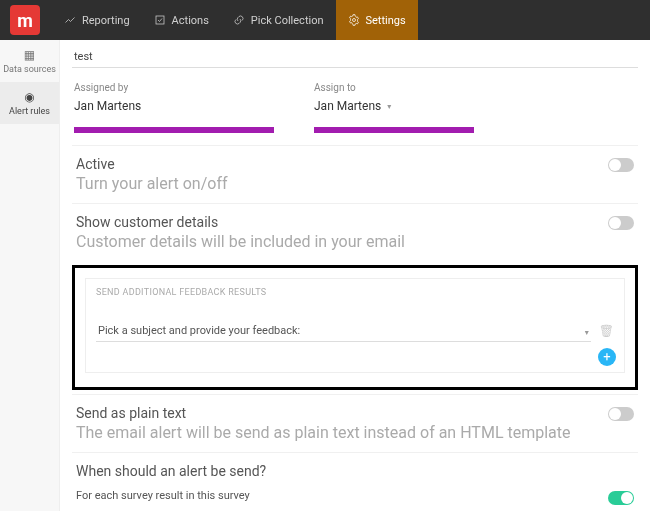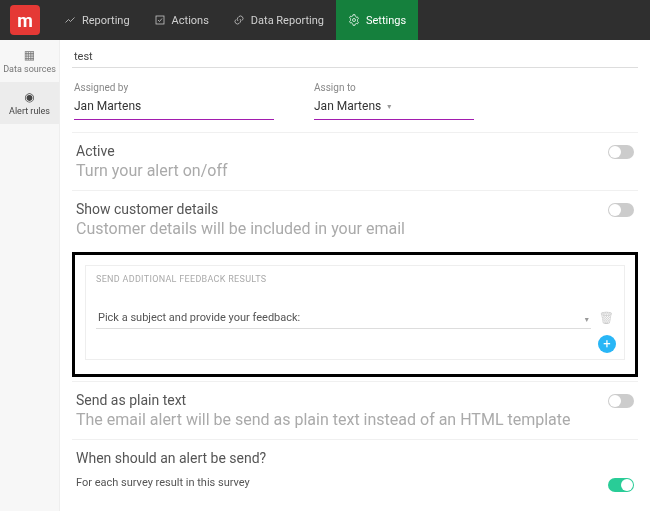--- a/index.html
+++ b/index.html
@@ -1,31 +1,31 @@
 <!DOCTYPE html>
 <html><head>
 <meta charset="utf-8">
 <style>
   * { box-sizing: border-box; margin: 0; padding: 0; }
   body { font-family: -apple-system, "Segoe UI", Roboto, Arial, sans-serif; font-size: 11px; color: #333; background: #fff; width: 650px; height: 511px; overflow: hidden; position: relative; }
   .topbar { height: 40px; background: #2f2f2f; display: flex; align-items: center; }
   .logo { width: 30px; height: 30px; background: #e53935; border-radius: 4px; margin: 5px 12px 5px 10px; color: #fff; font-weight: 700; font-size: 18px; display: flex; align-items: center; justify-content: center; }
   .navitem { color: #d0d0d0; font-size: 11px; height: 40px; display: flex; align-items: center; padding: 0 12px; gap: 6px; cursor: pointer; }
-  .navitem.active { background: #15803d; color: #fff; }
+  .navitem.active { background: #a16207; color: #fff; }
   .navitem svg { width: 12px; height: 12px; fill: none; stroke: currentColor; stroke-width: 1.5; }
   .layout { display: flex; height: calc(100% - 40px); }
   .sidebar { width: 60px; background: #f7f7f7; border-right: 1px solid #eee; display: flex; flex-direction: column; align-items: center; font-size: 9px; color: #777; }
   .side-item { width: 100%; padding: 8px 2px; text-align: center; cursor: pointer; }
   .side-item.active { background: #ececec; color: #444; }
   .side-item .ic { font-size: 12px; display: block; margin-bottom: 2px; }
   .main { flex: 1; overflow-y: auto; padding: 6px 12px 10px 12px; }
   .input-line { border-bottom: 1px solid #ddd; padding: 4px 2px; color: #444; margin-bottom: 10px; }
   .assign-row { display: flex; gap: 40px; padding: 4px 2px 12px 2px; }
   .assign-col .lab { font-size: 10px; color: #888; margin-bottom: 6px; }
-  .assign-col .val { font-size: 12px; color: #333; border-bottom: 1px solid #a21caf; padding-bottom: 6px; display: flex; align-items: center; gap: 6px; }
+  .assign-col .val { font-size: 12px; color: #333; border-bottom: 6px solid #a21caf; padding-bottom: 14px; display: flex; align-items: center; gap: 6px; }
   .chev { font-size: 8px; color: #999; }
   .setting { display: flex; align-items: flex-start; justify-content: space-between; padding: 10px 4px; border-top: 1px solid #f0f0f0; }
   .setting .txt .title { font-size: 14px; color: #555; }
   .setting .txt .sub { font-size: 16px; color: #aaa; margin-top: 2px; }
   .toggle { width: 26px; height: 14px; border-radius: 7px; background: #ccc; position: relative; flex: 0 0 auto; margin-top: 2px; cursor: pointer; }
   .toggle::after { content: ""; position: absolute; width: 12px; height: 12px; background: #fff; border-radius: 50%; top: 1px; left: 1px; transition: left .1s; }
   .toggle.on { background: #29cc97; }
   .toggle.on::after { left: 13px; }
   .highlight-box { border: 3px solid #000; padding: 10px 10px 14px 10px; margin: 4px 0; }
   .highlight-box .setting { border-top: none; padding: 0 0 10px 0; }
@@ -56,21 +56,21 @@
         <rect x="4" y="4" width="16" height="16"></rect>
         <polyline points="8 12 11 15 16 9"></polyline>
       </svg>
     <span>Actions</span>
   </div>
   <div class="navitem">
     <svg viewBox="0 0 24 24">
         <path d="M10 14a5 5 0 0 1 0-7l2-2a5 5 0 0 1 7 7l-1 1"></path>
         <path d="M14 10a5 5 0 0 1 0 7l-2 2a5 5 0 0 1-7-7l1-1"></path>
       </svg>
-    <span>Data Reporting</span>
+    <span>Pick Collection</span>
   </div>
   <div class="navitem active">
     <svg viewBox="0 0 24 24">
         <circle cx="12" cy="12" r="3"></circle>
         <path d="M19 12a7 7 0 0 0-.1-1.2l2-1.6-2-3.4-2.4 1A7 7 0 0 0 14.4 4l-.4-2.6h-4L9.6 4a7 7 0 0 0-2.1 1.2l-2.4-1-2 3.4 2 1.6A7 7 0 0 0 5 12a7 7 0 0 0 .1 1.2l-2 1.6 2 3.4 2.4-1A7 7 0 0 0 9.6 20l.4 2.6h4l.4-2.6a7 7 0 0 0 2.1-1.2l2.4 1 2-3.4-2-1.6A7 7 0 0 0 19 12z"></path>
       </svg>
     <span>Settings</span>
   </div>
 </div>
 

